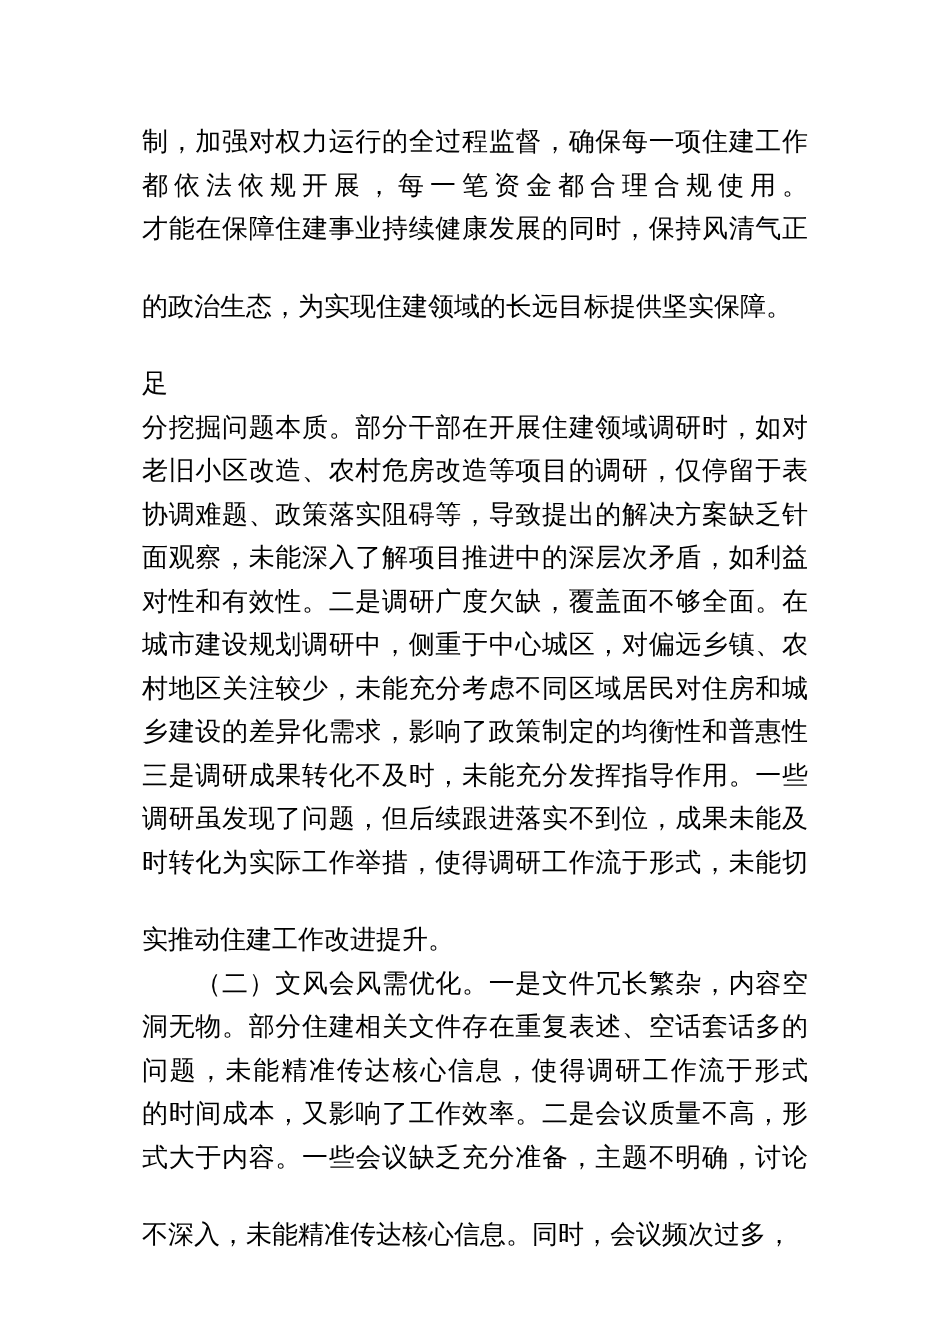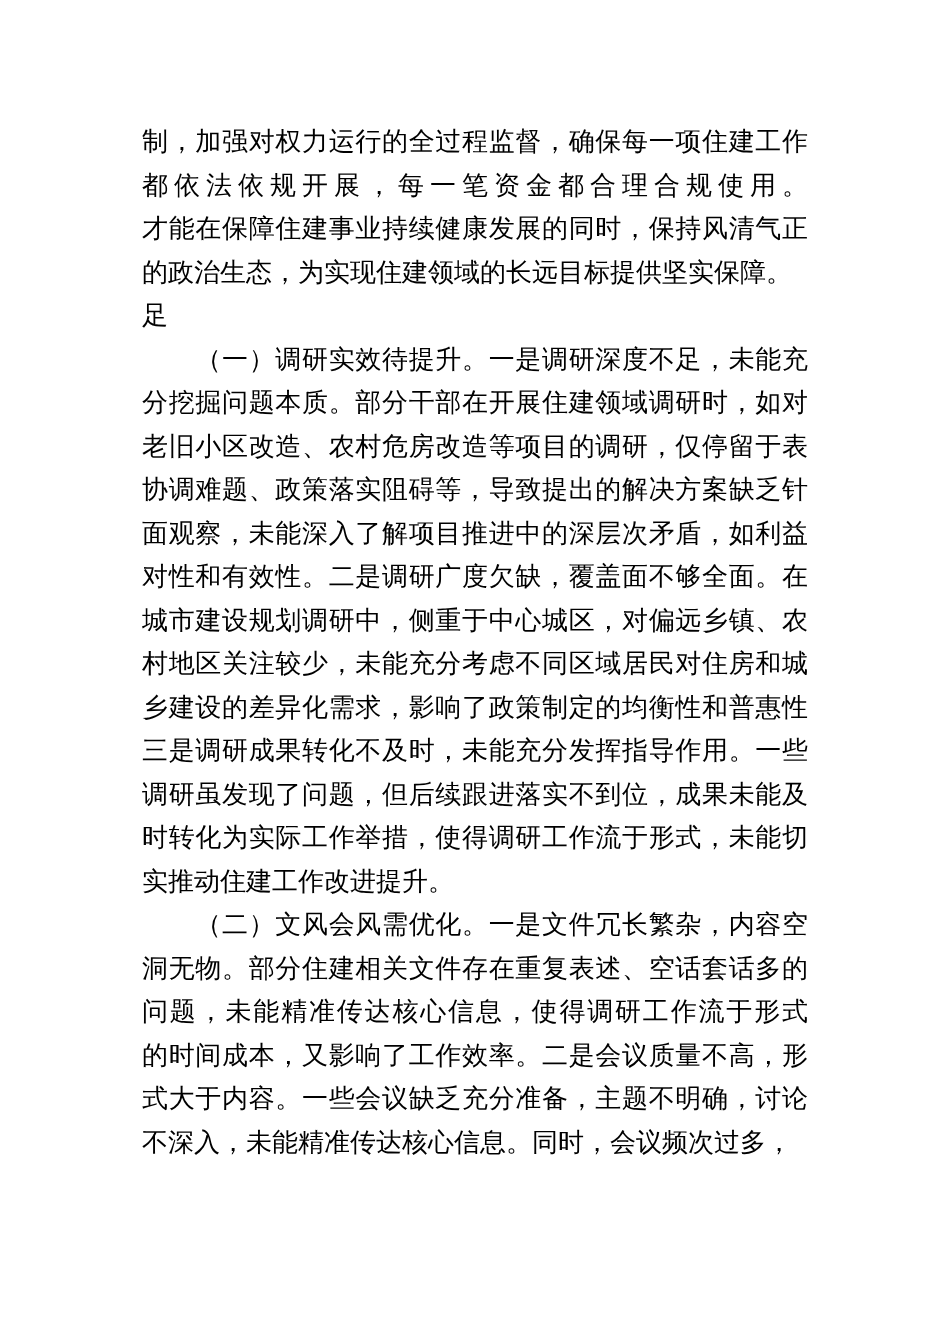--- a/index.html
+++ b/index.html
@@ -41,39 +41,39 @@
     text-align: justify;
     text-align-last: justify;
     -moz-text-align-last: justify;
     word-break: keep-all;
     white-space: normal;
   }
   
   .para .line:last-child {
     text-align: left;
     text-align-last: left;
+    margin-top: 34px;
     -moz-text-align-last: left;
   }
 </style>
 </head>
 <body>
 
 <div class="page" style="background: rgb(255, 255, 255);">
   <div class="doc-body" id="doc-body" style="color: rgb(0, 0, 0);">
       <div class="para">
         <div class="line">制，加强对权力运行的全过程监督，确保每一项住建工作</div>
         <div class="line">都依法依规开展，每一笔资金都合理合规使用。对偏远乡镇</div>
         <div class="line">才能在保障住建事业持续健康发展的同时，保持风清气正</div>
         <div class="line">的政治生态，为实现住建领域的长远目标提供坚实保障。</div>
       </div>
       <div class="para">
         <div class="line">足</div>
       </div>
       <div class="para">
-        <div class="line">　　（一）调研实效待提升。一是调研深度不足，未能充</div>
         <div class="line">分挖掘问题本质。部分干部在开展住建领域调研时，如对</div>
         <div class="line">老旧小区改造、农村危房改造等项目的调研，仅停留于表</div>
         <div class="line">协调难题、政策落实阻碍等，导致提出的解决方案缺乏针</div>
         <div class="line">面观察，未能深入了解项目推进中的深层次矛盾，如利益</div>
         <div class="line">对性和有效性。二是调研广度欠缺，覆盖面不够全面。在</div>
         <div class="line">城市建设规划调研中，侧重于中心城区，对偏远乡镇、农</div>
         <div class="line">村地区关注较少，未能充分考虑不同区域居民对住房和城</div>
         <div class="line">乡建设的差异化需求，影响了政策制定的均衡性和普惠性</div>
         <div class="line">三是调研成果转化不及时，未能充分发挥指导作用。一些</div>
         <div class="line">调研虽发现了问题，但后续跟进落实不到位，成果未能及</div>

